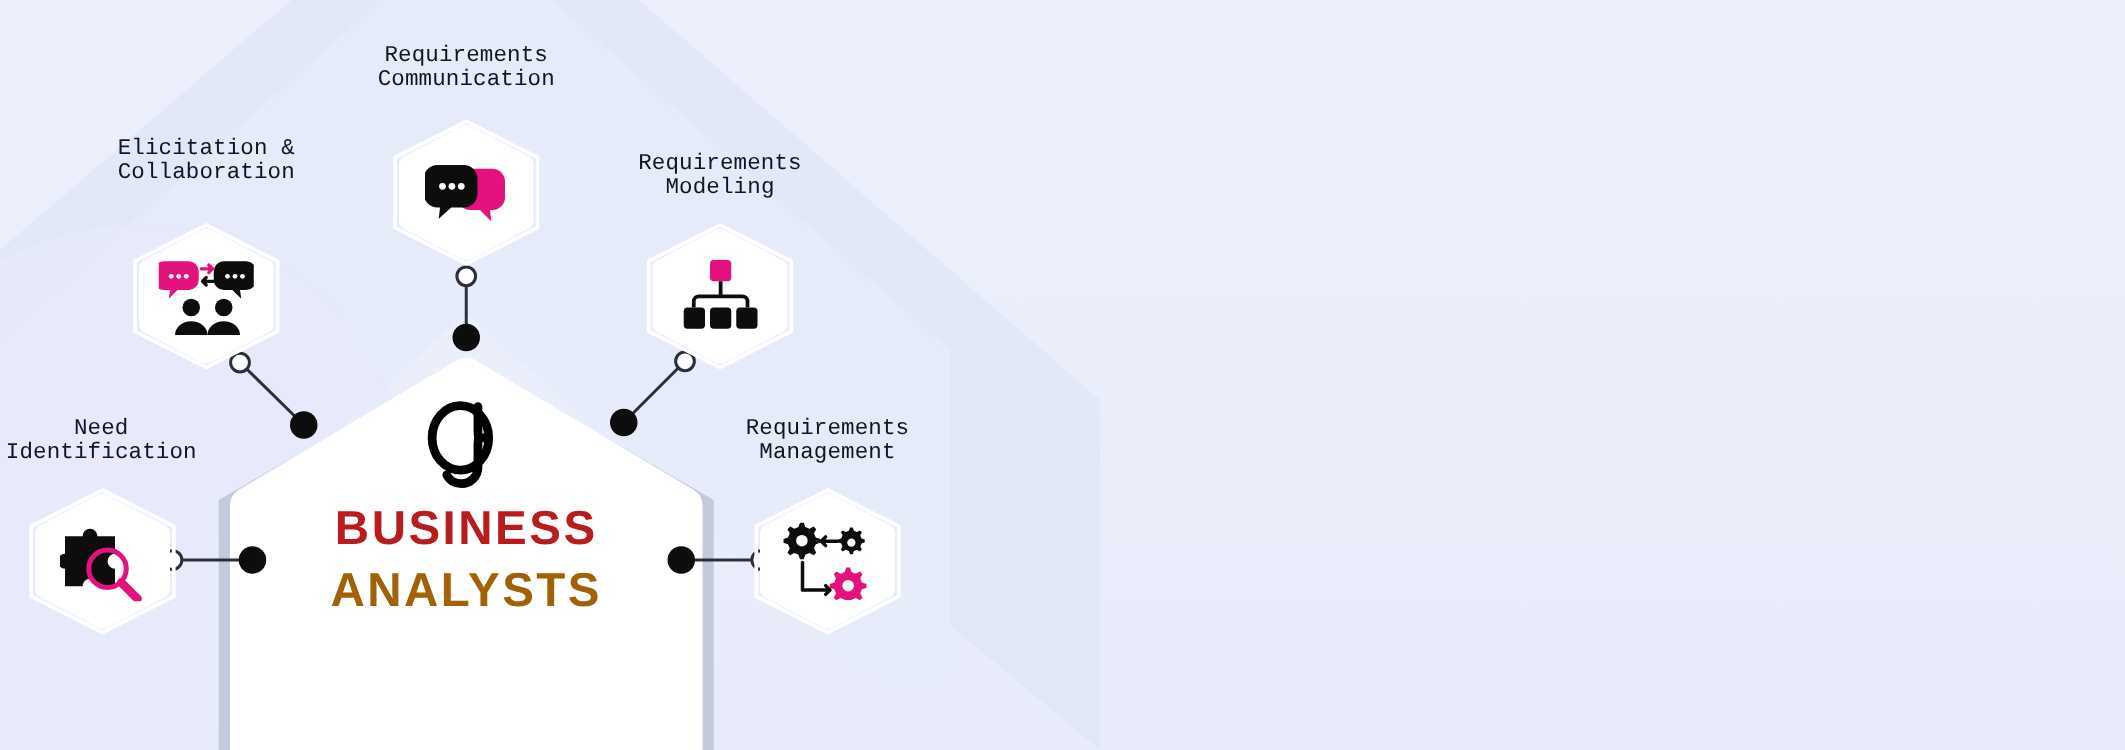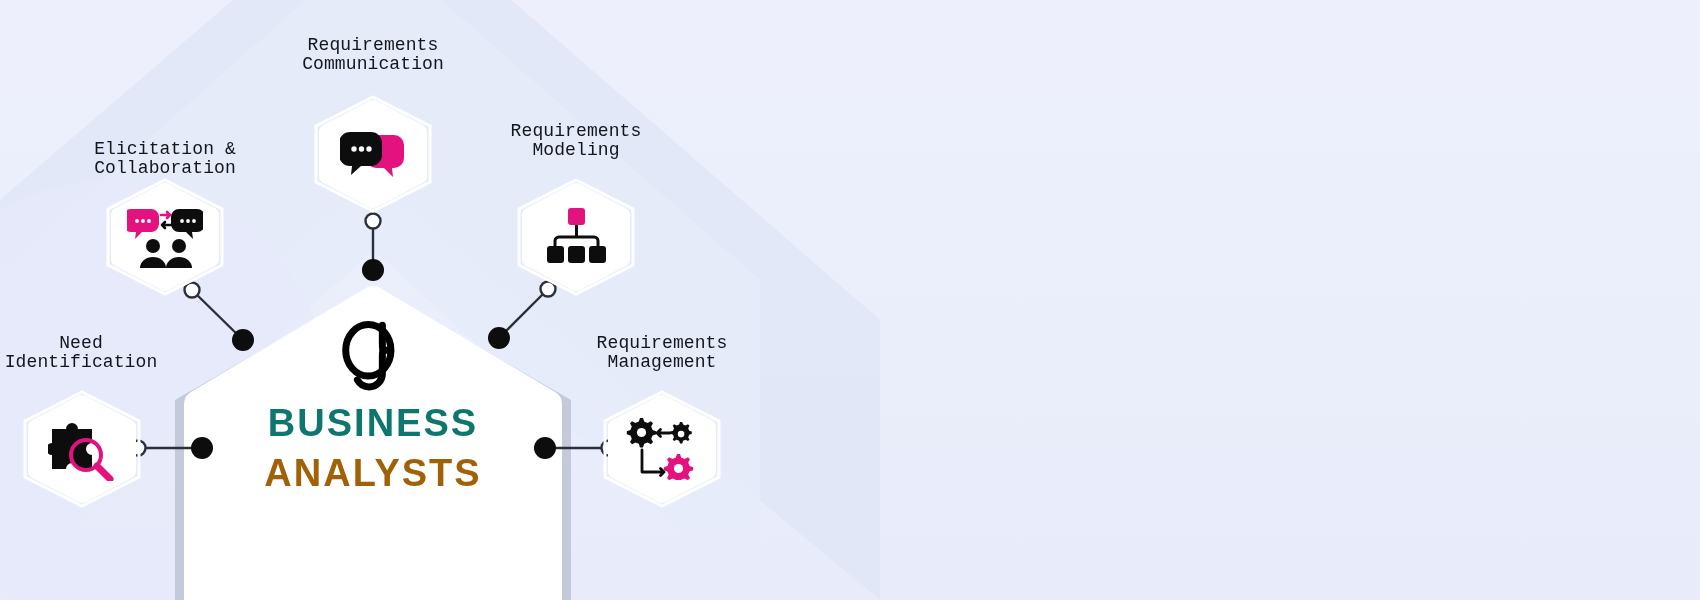--- a/index.html
+++ b/index.html
@@ -58,21 +58,21 @@
     top: 316px;
     width: 342px;
     text-align: center;
     z-index: 6;
   }
   #logo-mark { display: block; margin: 0 auto 10px auto; }
   .brand-line1 {
     font-size: 38px;
     font-weight: bold;
     letter-spacing: 2.0px;
-    color: #0f766e;
+    color: #b91c1c;
     line-height: 1em;
     font-family: "Liberation Sans", sans-serif;
   }
   .brand-line2 {
     font-size: 38px;
     font-weight: bold;
     letter-spacing: 2.0px;
     color: #a16207;
     line-height: 1em;
     margin-top: 12px;
@@ -173,21 +173,21 @@
 
         <path d="M 10 3 h 21 a 11 11 0 0 1 11 11 v 12 a 11 11 0 0 1 -11 11 h -10 l -10 9 l 1 -9 h -2
                  a 11 11 0 0 1 -11 -11 v -12 a 11 11 0 0 1 11 -11 z" fill="#0d0d0d"></path>
         <circle cx="14" cy="20" r="2.7" fill="#ffffff"></circle>
         <circle cx="21.5" cy="20" r="2.7" fill="#ffffff"></circle>
         <circle cx="29" cy="20" r="2.7" fill="#ffffff"></circle>
       </svg>
     </div>
   </div>
 
-  <div class="node-label" style="left:72px; top:140px; width:186px;">Elicitation &amp;
+  <div class="node-label" style="left:72px; top:110px; width:186px;">Elicitation &amp;
 Collaboration</div>
 
   <div class="hexcard" style="left:105px; top:178px; width:120px; height:118px;">
     <svg class="hex-outer" viewBox="0 0 120 118">
       <polygon points="60,2 117,31 117,87 60,116 3,87 3,31" fill="none" stroke="#ffffff" stroke-width="3"></polygon>
     </svg>
     <svg class="hex-inner" viewBox="0 0 120 118">
       <polygon points="60,13 106,37 106,81 60,105 14,81 14,37" fill="#ffffff" stroke="#ffffff" stroke-width="16" stroke-linejoin="round"></polygon>
     </svg>
     <div class="hex-icon">

